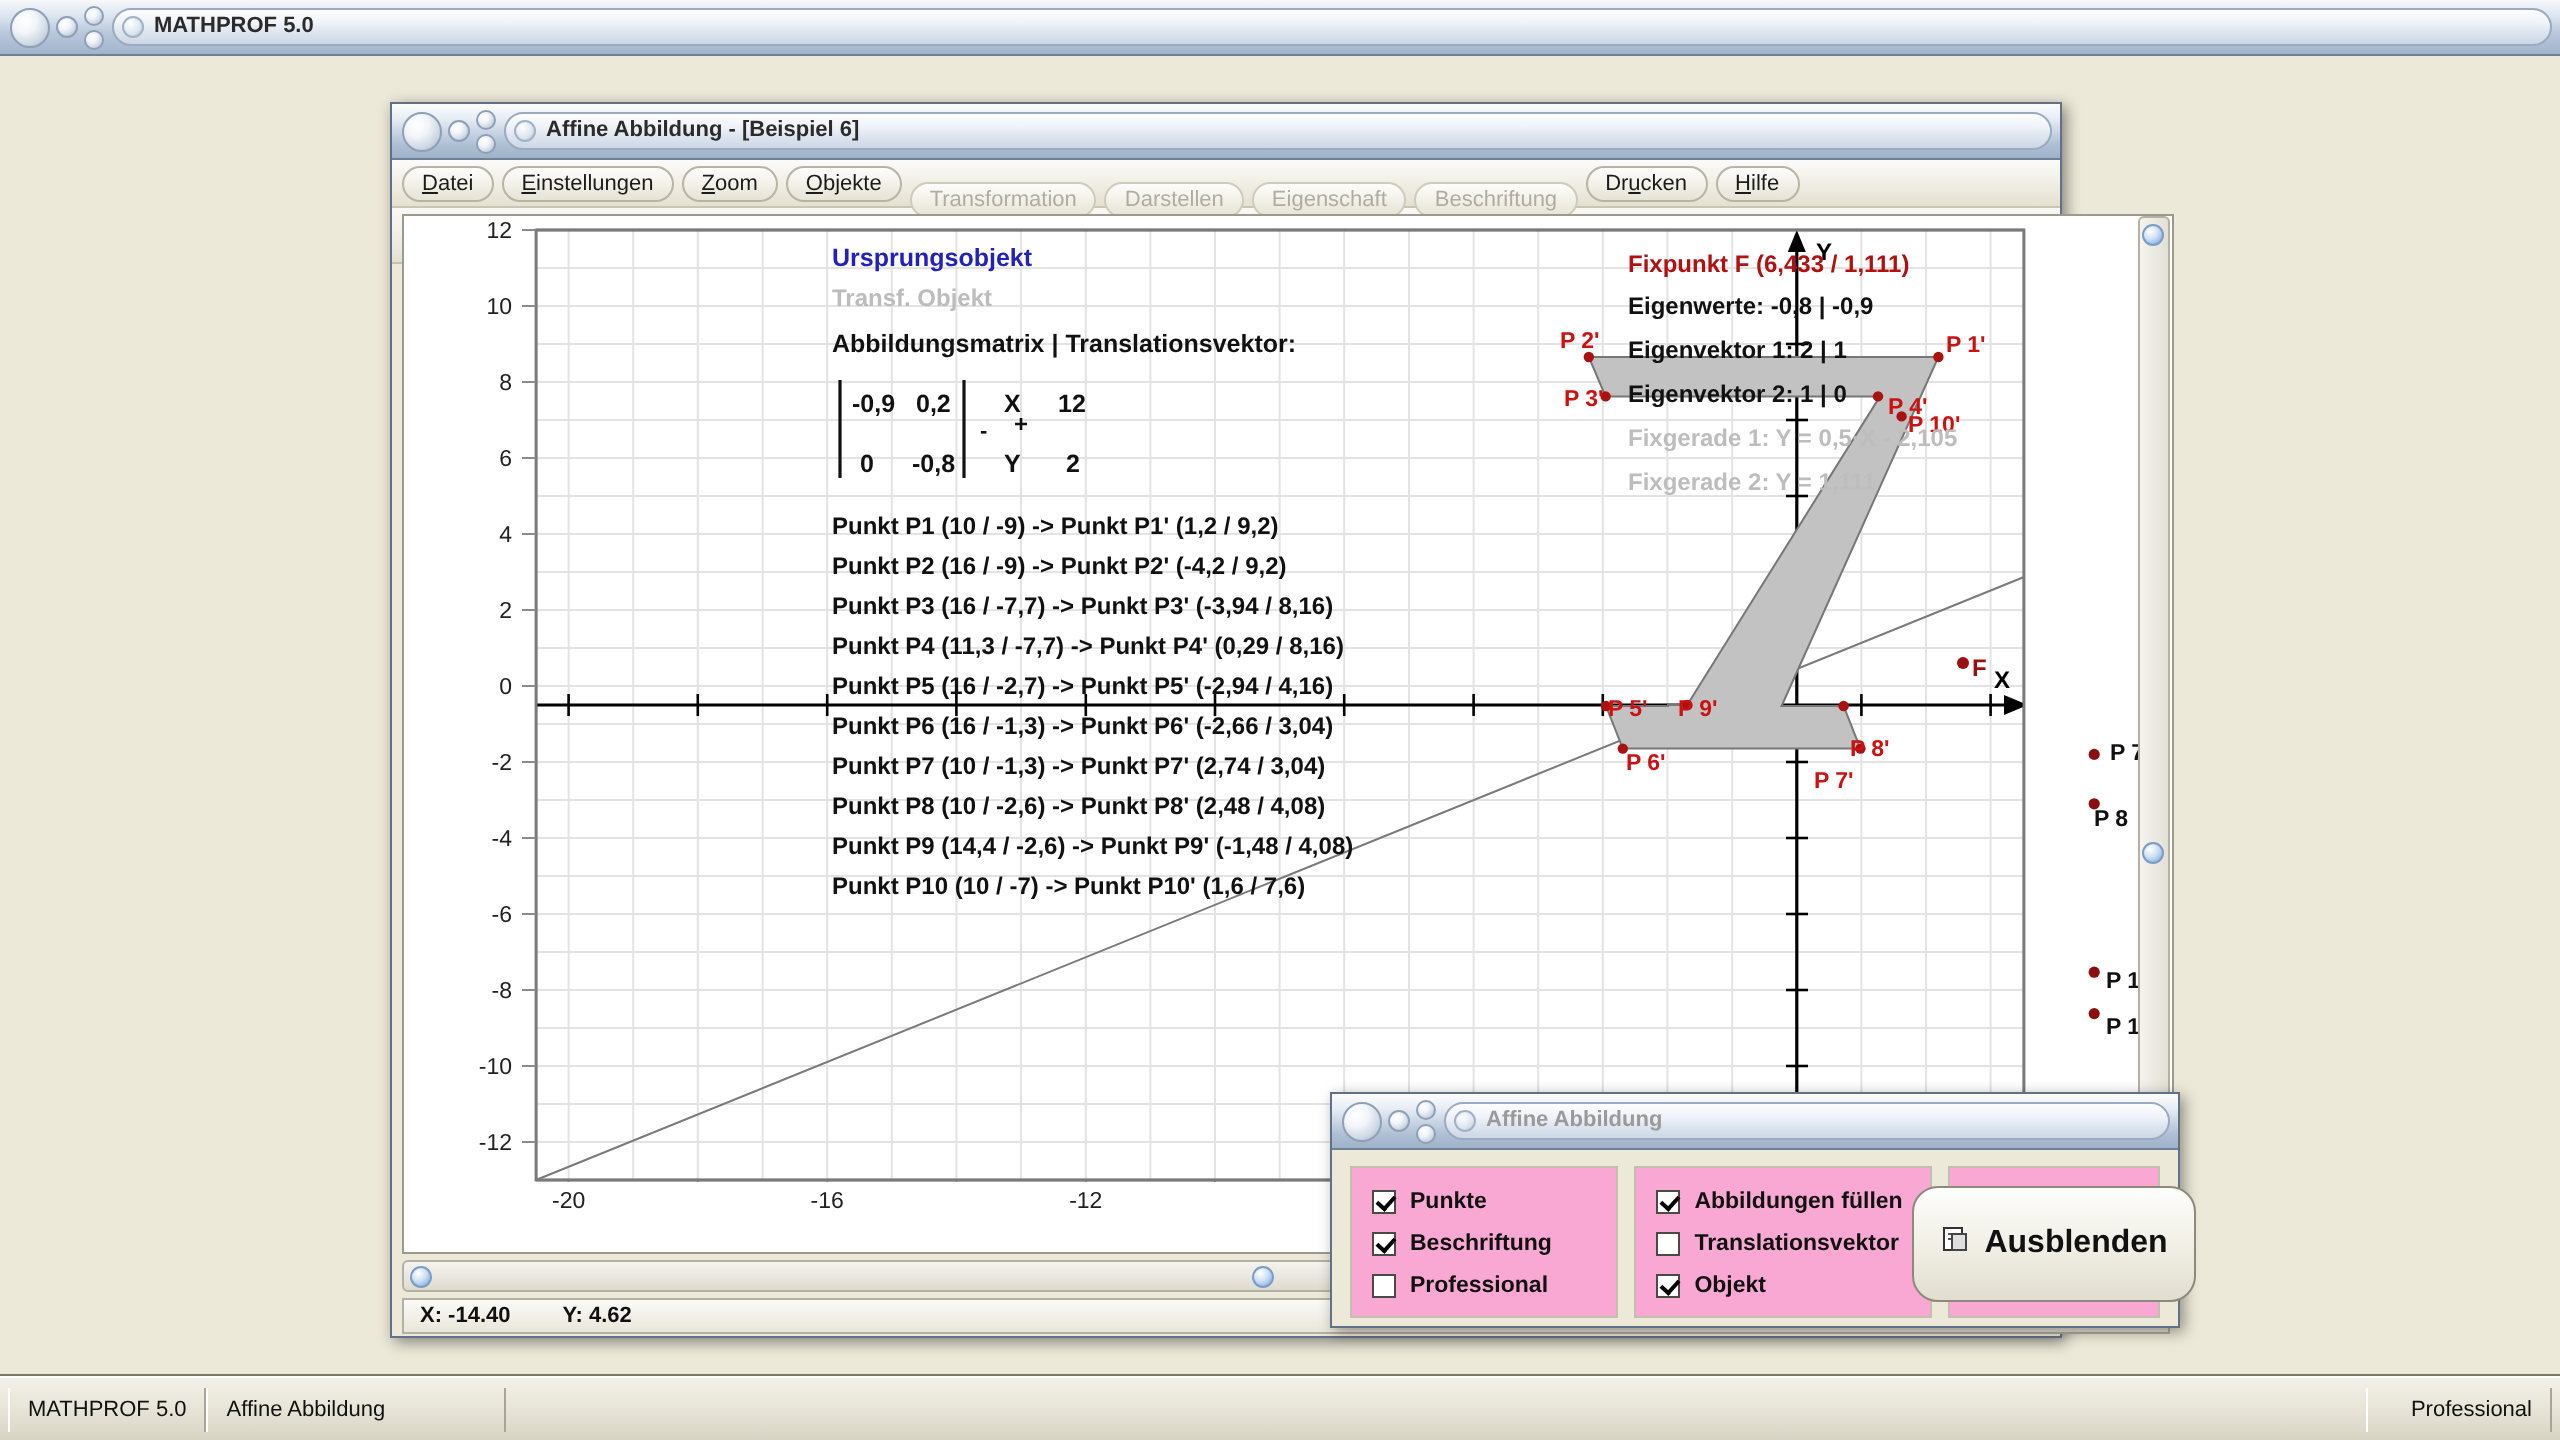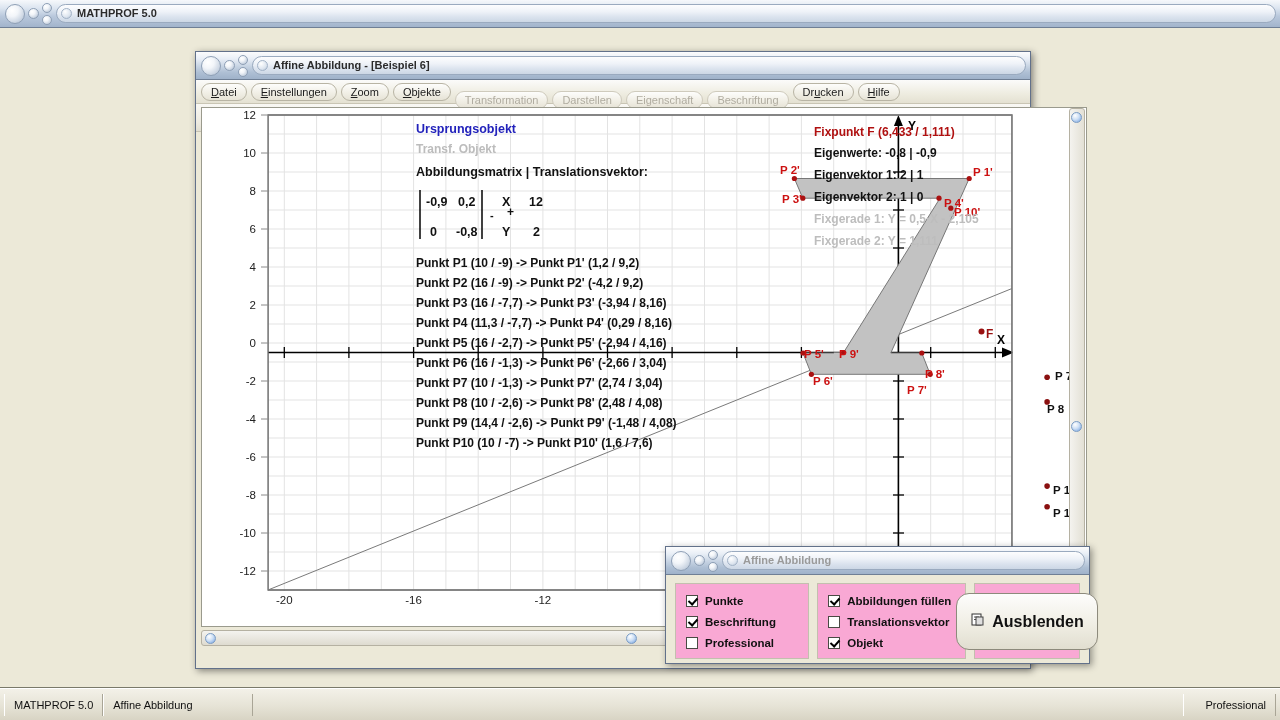--- a/index.html
+++ b/index.html
@@ -684,20 +684,24 @@
 
       <div id="vscroll">
         <div class="sb-knob" style="left:1px; top:3px;"></div>
         <div class="sb-knob" style="left:1px; top:312px;"></div>
       </div>
       <div id="hscroll">
         <div class="sb-knob" style="left:3px;"></div>
         <div class="sb-knob" style="left:424px;"></div>
       </div>
 
+      <div id="statusbar">
+        <span>X: -14.40</span>
+        <span class="coord-y">Y: 4.62</span>
+      </div>
     </div>
 
     <div id="opt-dialog">
       <div class="tbar">
         <div class="win-btns">
           <div class="circ c-big"></div>
           <div class="circ c-mid"></div>
           <div class="c-stack">
             <div class="circ c-sm"></div>
             <div class="circ c-sm"></div>

